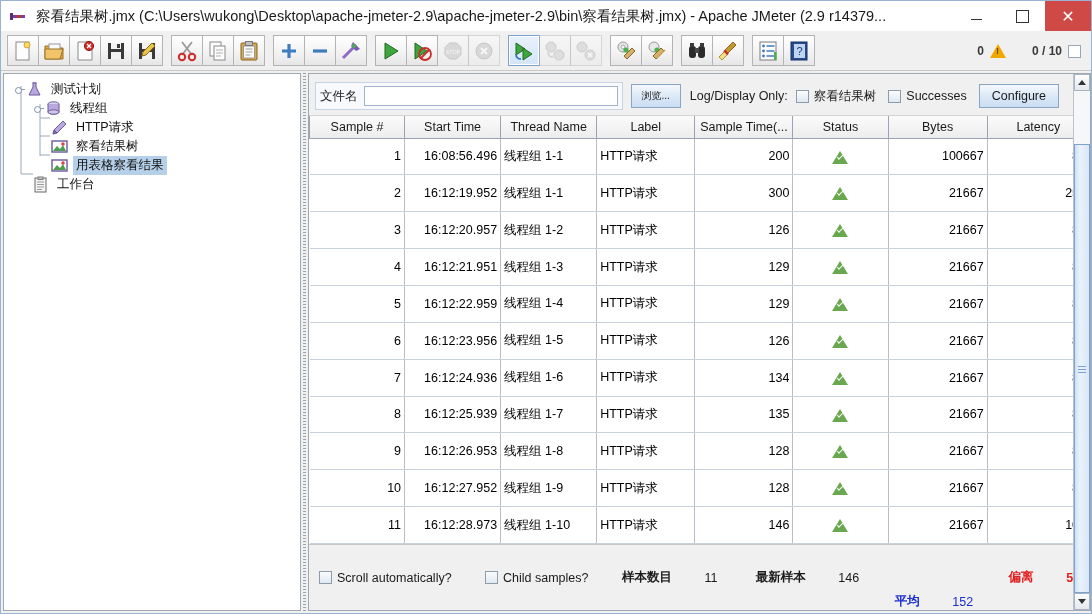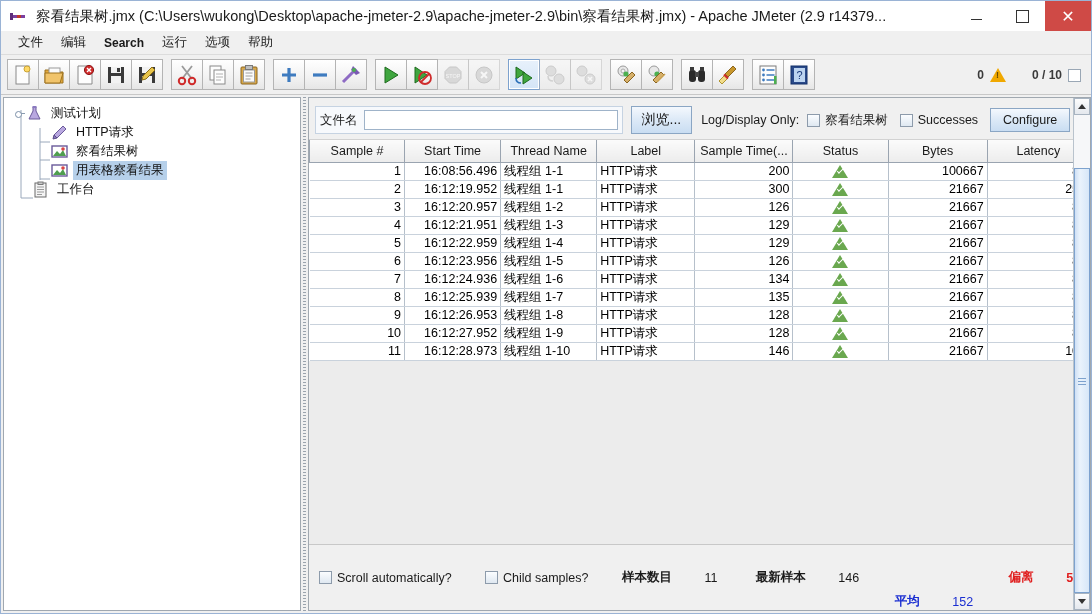--- a/index.html
+++ b/index.html
@@ -227,34 +227,34 @@
     font-family: "Liberation Sans", sans-serif;
   }
   .btn {
     border: 1px solid #8ba6c4;
     background: linear-gradient(to bottom,#f4f8fd 0%,#dce9f7 50%,#c9ddf2 100%);
     font-size: 11px; color: #1a1a1a;
     padding: 4px 9px;
     white-space: nowrap;
     font-family: "Liberation Sans", sans-serif;
   }
-  .btn.small { font-size: 14px; padding: 4px 10px; }
+  .btn.small { font-size: 10px; padding: 4px 10px; }
   .btn.cfg { font-size: 12.5px; padding: 4px 12px; }
   .chk {
     width: 13px; height: 13px;
     border: 1px solid #8d9bab;
     background: linear-gradient(to bottom,#fbfdff,#dfe8f1);
     display: inline-block; flex: 0 0 auto;
   }
   .chk-wrap { display: flex; align-items: center; gap: 5px; }
 
   
   .table-wrap {
     flex: 1 1 auto;
-    display: flex; flex-direction: column;
+    display: flex; flex-direction: row;
     background: #ececec;
     min-height: 0;
     overflow: hidden;
   }
   table.results {
     border-collapse: collapse;
     table-layout: fixed;
     width: 100%;
     background: #ffffff;
   }
@@ -362,28 +362,20 @@
   <div class="titlebar">
     <div class="titlebar-icon"></div>
     <div class="title-text">察看结果树.jmx (C:\Users\wukong\Desktop\apache-jmeter-2.9\apache-jmeter-2.9\bin\察看结果树.jmx) - Apache JMeter (2.9 r14379...</div>
     <div class="win-buttons">
       <div class="win-btn min"></div>
       <div class="win-btn max"></div>
       <div class="win-btn close">✕</div>
     </div>
   </div>
 
-  <div class="menubar">
-    <div class="menu-item">文件</div>
-    <div class="menu-item">编辑</div>
-    <div class="menu-item bold">Search</div>
-    <div class="menu-item">运行</div>
-    <div class="menu-item">选项</div>
-    <div class="menu-item">帮助</div>
-  </div>
 
   <div class="toolbar">
 
     <div class="tb-group">
       <div class="tb-btn">
         <svg class="tb-icon" viewBox="0 0 22 22">
           <rect x="4" y="2" width="13" height="18" fill="#fdfdfd" stroke="#8a8a8a"></rect>
           <circle cx="15" cy="5" r="3" fill="#ffd966" stroke="#caa436"></circle>
         </svg>
       </div>
@@ -602,20 +594,30 @@
       <div class="tree-row">
         <span class="indent" style="width:10px"></span>
         <span class="handle"></span>
         <svg class="tnode-icon" viewBox="0 0 17 17">
           <path d="M7 2h3v4l4 8H3l4-8z" fill="#b9a8e0" stroke="#6a5a9a"></path>
           <rect x="6.5" y="1" width="4" height="2" fill="#8a7ac0"></rect>
         </svg>
         <span class="tlabel">测试计划</span>
       </div>
 
+      <div class="tree-row">
+        <span class="indent" style="width:29px"></span>
+        <span class="handle"></span>
+        <svg class="tnode-icon" viewBox="0 0 17 17">
+          <ellipse cx="8.5" cy="4" rx="5.5" ry="2.2" fill="#d8d2ee" stroke="#6a5a9a"></ellipse>
+          <path d="M3 4v8a5.5 2.2 0 0 0 11 0V4" fill="#b9a8e0" stroke="#6a5a9a"></path>
+          <ellipse cx="8.5" cy="12" rx="5.5" ry="2.2" fill="#cfc6e8" stroke="#6a5a9a"></ellipse>
+        </svg>
+        <span class="tlabel">线程组</span>
+      </div>
 
       <div class="tree-row">
         <span class="indent" style="width:47px"></span>
         <svg class="tnode-icon" viewBox="0 0 17 17">
           <path d="M12 2l3 3-9 9-3-3z" fill="#b9a8e0" stroke="#6a5a9a"></path>
           <path d="M3 11l-1 4 4-1z" fill="#8a7ac0" stroke="#5a4a88"></path>
         </svg>
         <span class="tlabel">HTTP请求</span>
       </div>
 

